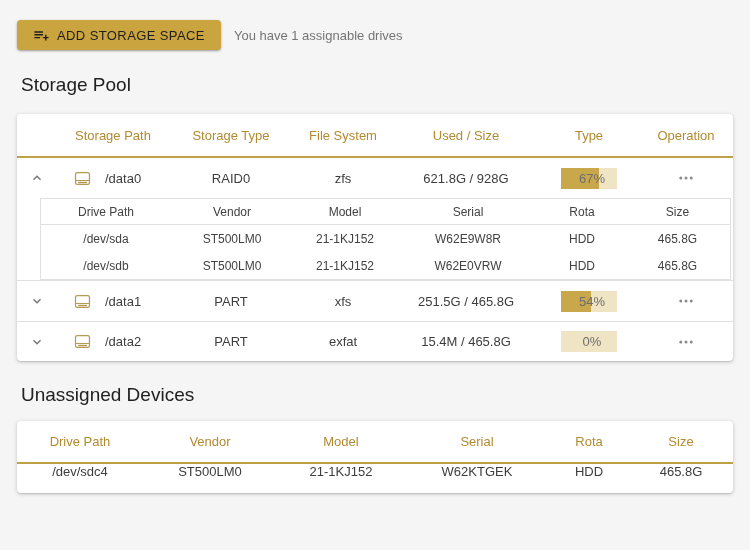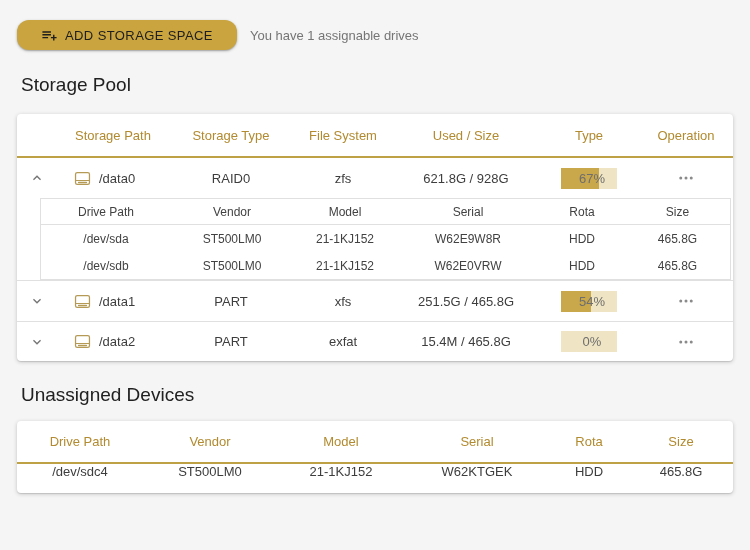--- a/index.html
+++ b/index.html
@@ -13,23 +13,23 @@
   .page { padding: 0 17px; }
 
   .page-title {
     font-size: 20px; line-height: 26px; font-weight: 400;
     color: #212121; margin: 6px 0 0 4px;
   }
 
   .toolbar { display:flex; align-items:center; margin-top: 20px; }
   .add-btn {
     display:flex; align-items:center; gap:7px;
-    height: 30px; padding: 0 24px;
+    height: 30px; padding: 0 16px;
     background: var(--button-bg, #c9a43f);
-    border: none; border-radius: 12px;
+    border: none; border-radius: 4px;
     font-family: "Liberation Sans", sans-serif;
     font-size: 13px; font-weight: 500; letter-spacing: .4px;
     color: #1e1e1e; cursor: pointer;
     box-shadow: 0 1px 3px rgba(0,0,0,.28), 0 1px 1px rgba(0,0,0,.12);
   }
   .add-btn svg { width:17px; height:17px; fill:#1e1e1e; }
   .assignable-note { margin-left: 13px; font-size: 13px; color: var(--text-gray, #757575); }
 
   .section-title {
     font-size: 19px; line-height: 25px; font-weight: 400;
@@ -53,21 +53,21 @@
   .trow { display:flex; align-items:center; height:40px; font-size:13px; }
   .c-exp  { flex:0 0 40px;  display:flex; align-items:center; justify-content:center; }
   .c-path { flex:0 0 112px; text-align:center; }
   .c-type { flex:0 0 124px; text-align:center; }
   .c-fs   { flex:0 0 100px; text-align:center; }
   .c-us   { flex:0 0 146px; text-align:center; }
   .c-used { flex:0 0 100px; text-align:center; }
   .c-op   { flex:0 0 94px;  display:flex; align-items:center; justify-content:center; }
   .cell-path {
     display:flex; align-items:center; justify-content:flex-start;
-    gap:7px; padding-left:16px; text-align:left;
+    gap:13px; padding-left:16px; text-align:left;
   }
   .chev { width:22px; height:22px; display:flex; align-items:center; justify-content:center; cursor:pointer; }
   .chev svg { width:16px; height:16px; fill:#757575; }
   .chev.up svg { transform: rotate(180deg); }
   .drive-ico svg { width:19px; height:19px; display:block; }
   .op-btn { background:none; border:none; cursor:pointer; padding:4px; display:flex; }
   .op-btn svg { width:18px; height:18px; fill:#8a8a8a; }
 
   .row-divider { border-top: 1px solid var(--divider, #e0e0e0); }
 

